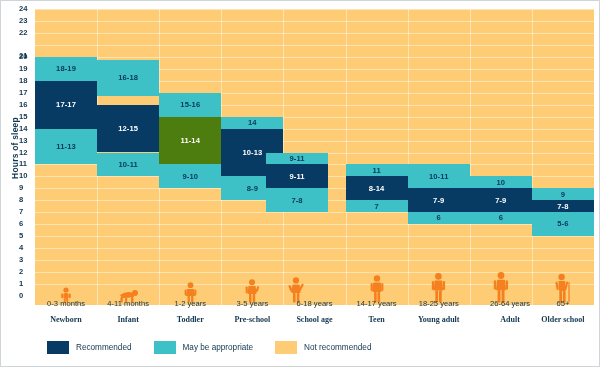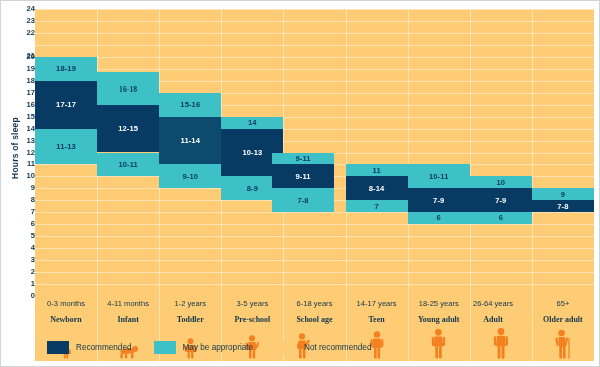--- a/index.html
+++ b/index.html
@@ -41,33 +41,33 @@
   
   #y-axis {
     position: absolute;
     left: 18px; top: 8px;
     width: 16px; height: 287px;
   }
   .ytick {
     position: absolute;
     right: 0;
     width: 16px;
-    text-align: right;
+    text-align: left;
     font-size: 7.6px;
     font-weight: bold;
     color: #12364f;
     transform: translateY(-50%);
     line-height: 1;
   }
 
   
   #plot {
     position: absolute;
     left: 34px; top: 8px;
-    width: 559px; height: 352px;
+    width: 559px; height: 296px;
     background: #fdcc74;
   }
   .gridline {
     position: absolute;
     left: 0; right: 0;
     height: 1px;
     background: rgba(255,255,255,.45);
   }
   .colsep {
     position: absolute;
@@ -238,21 +238,21 @@
             <circle cx="6" cy="3" r="2.6" fill="#f4801f"></circle>
             <rect x="3.4" y="6" width="5.2" height="6" rx="2" fill="#f4801f"></rect>
             <rect x="1.2" y="6.6" width="2" height="4.6" rx="1" fill="#f4801f"></rect>
             <rect x="8.8" y="6.6" width="2" height="4.6" rx="1" fill="#f4801f"></rect>
             <rect x="3.8" y="11.4" width="1.9" height="4.2" rx=".9" fill="#f4801f"></rect>
             <rect x="6.3" y="11.4" width="1.9" height="4.2" rx=".9" fill="#f4801f"></rect>
           </svg>
         </div>
       </div>
       <div class="col" style="left: 62.1111px; width: 62.1111px;">
-        <div class="seg maybe" style="top: 63px; height: 35.875px; background: rgb(61, 193, 198); font-family: Liberation Serif, serif;">
+        <div class="seg maybe" style="top: 51px; height: 35.875px; background: rgb(61, 193, 198);">
           <span>16-18</span>
         </div>
         <div class="seg rec" style="top: 95.6667px; height: 47.8333px; background: rgb(8, 59, 99);">
           <span>12-15</span>
         </div>
         <div class="seg maybe" style="top: 143.5px; height: 23.9167px; background: rgb(61, 193, 198);">
           <span>10-11</span>
         </div>
         <div class="figure-icon">
           <svg width="22" height="14" viewBox="0 0 22 14">
@@ -261,21 +261,21 @@
             <rect x="3.4" y="8" width="2.4" height="5.6" rx="1.1" fill="#f4801f"></rect>
             <rect x="14" y="8" width="2.4" height="5.6" rx="1.1" fill="#f4801f"></rect>
             <rect x="8" y="8.4" width="2.2" height="5" rx="1" fill="#f4801f"></rect>
           </svg>
         </div>
       </div>
       <div class="col" style="left: 124.222px; width: 62.1111px;">
         <div class="seg maybe" style="top: 83.7083px; height: 23.9167px; background: rgb(61, 193, 198);">
           <span>15-16</span>
         </div>
-        <div class="seg rec" style="top: 107.625px; height: 47.8333px; background: #0c4a6e;">
+        <div class="seg rec" style="top: 107.625px; height: 47.8333px; background: #4d7c0f;">
           <span>11-14</span>
         </div>
         <div class="seg maybe" style="top: 155.458px; height: 23.9167px; background: rgb(61, 193, 198);">
           <span>9-10</span>
         </div>
         <div class="figure-icon">
           <svg width="13" height="21" viewBox="0 0 13 21">
             <circle cx="6.5" cy="3.2" r="2.9" fill="#f4801f"></circle>
             <path d="M3 7 h7 l1 7 h-9 Z" fill="#f4801f"></path>
             <rect x="0.6" y="7.4" width="2" height="6" rx="1" fill="#f4801f"></rect>
@@ -299,21 +299,21 @@
           <svg width="15" height="24" viewBox="0 0 15 24">
             <circle cx="7" cy="3.2" r="3" fill="#f4801f"></circle>
             <path d="M3.4 7 h7.2 l.9 8 h-9 Z" fill="#f4801f"></path>
             <rect x="0.6" y="7.4" width="2.2" height="7" rx="1.1" fill="#f4801f"></rect>
             <rect x="11.4" y="7.2" width="2.2" height="6" rx="1.1" fill="#f4801f" transform="rotate(18 12.5 10)"></rect>
             <rect x="4" y="14.6" width="2.5" height="9" rx="1.2" fill="#f4801f"></rect>
             <rect x="7.7" y="14.6" width="2.5" height="9" rx="1.2" fill="#f4801f"></rect>
           </svg>
         </div>
       </div>
-      <div class="col" style="left: 237px; width: 62.1111px;">
+      <div class="col" style="left: 231px; width: 62.1111px;">
         <div class="seg maybe" style="top: 143.5px; height: 11.9583px; background: rgb(61, 193, 198);">
           <span>9-11</span>
         </div>
         <div class="seg rec" style="top: 155.458px; height: 23.9167px; background: rgb(8, 59, 99);">
           <span>9-11</span>
         </div>
         <div class="seg maybe" style="top: 179.375px; height: 23.9167px; background: rgb(61, 193, 198);">
           <span>7-8</span>
         </div>
         <div class="figure-icon">
@@ -389,20 +389,23 @@
             <rect x="8.6" y="17.8" width="2.9" height="13" rx="1.4" fill="#f4801f"></rect>
           </svg>
         </div>
       </div>
       <div class="col" style="left: 496.889px; width: 62.1111px;">
         <div class="seg maybe" style="top: 179.375px; height: 11.9583px; background: rgb(61, 193, 198);">
           <span>9</span>
         </div>
         <div class="seg rec" style="top: 191.333px; height: 11.9583px; background: rgb(8, 59, 99);">
           <span>7-8</span>
+        </div>
+        <div class="seg maybe" style="top: 203.292px; height: 23.9167px; background: rgb(61, 193, 198);">
+          <span>5-6</span>
         </div>
         <div class="figure-icon">
           <svg width="18" height="30" viewBox="0 0 18 30">
             <circle cx="7.6" cy="4" r="3.2" fill="#f4801f"></circle>
             <path d="M4.6 8 Q4 13 5.2 18 h6.6 l-.8 -10 Z" fill="#f4801f"></path>
             <rect x="1.8" y="8.6" width="2.2" height="8.4" rx="1.1" fill="#f4801f" transform="rotate(-10 2.9 12)"></rect>
             <rect x="11.4" y="8.4" width="2.1" height="8.6" rx="1" fill="#f4801f" transform="rotate(14 12.4 12)"></rect>
             <rect x="5.3" y="17.6" width="2.7" height="12.2" rx="1.3" fill="#f4801f"></rect>
             <rect x="8.9" y="17.6" width="2.7" height="12.2" rx="1.3" fill="#f4801f"></rect>
             <rect x="14.4" y="9" width="1.2" height="20.8" rx=".6" fill="#f4801f"></rect>
@@ -433,27 +436,27 @@
         <div class="xname">School age</div>
       </div>
       <div class="xcol" style="left: 310.556px; width: 62.1111px;">
         <div class="xage">14-17 years</div>
         <div class="xname">Teen</div>
       </div>
       <div class="xcol" style="left: 372.667px; width: 62.1111px;">
         <div class="xage">18-25 years</div>
         <div class="xname">Young adult</div>
       </div>
-      <div class="xcol" style="left: 427px; width: 62.1111px;">
+      <div class="xcol" style="left: 444px; width: 62.1111px;">
         <div class="xage">26-64 years</div>
         <div class="xname">Adult</div>
       </div>
       <div class="xcol" style="left: 496.889px; width: 62.1111px;">
         <div class="xage">65+</div>
-        <div class="xname">Older adult</div>
+        <div class="xname">Older school</div>
       </div>
     </div>
 
   <div id="legend">
       <div class="legend-item">
         <span class="legend-swatch" style="background: rgb(8, 59, 99);"></span>
         <span class="legend-label">Recommended</span>
       </div>
       <div class="legend-item">
         <span class="legend-swatch" style="background: rgb(61, 193, 198);"></span>

